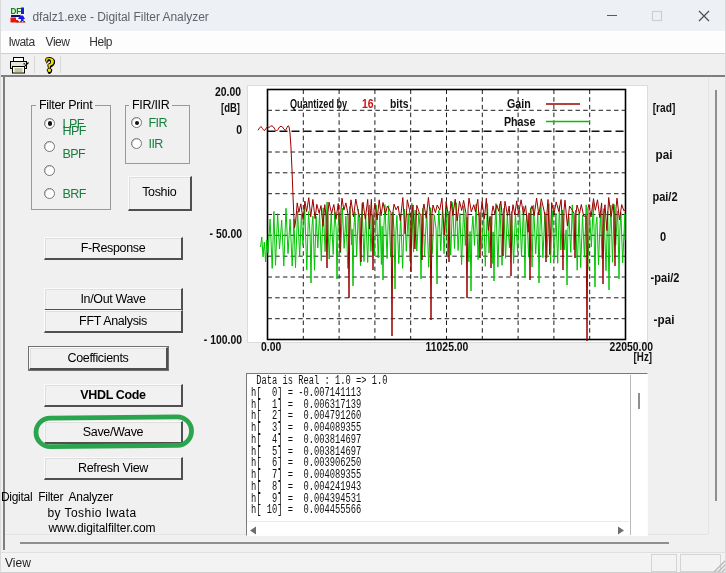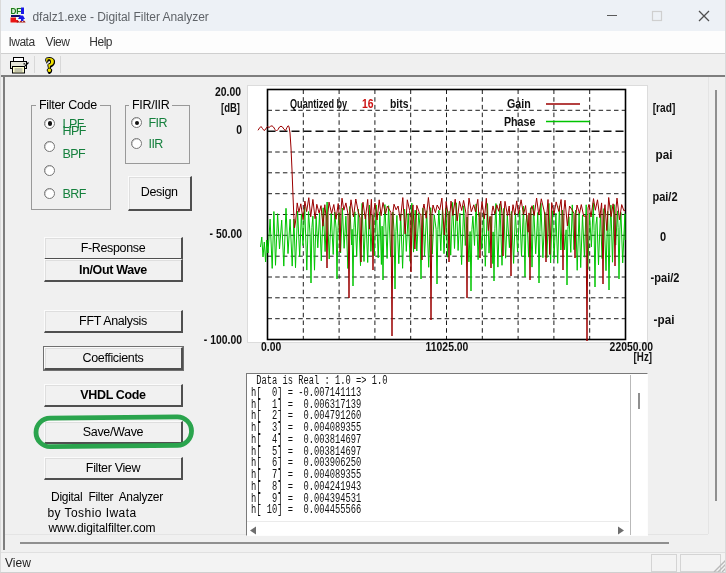--- a/index.html
+++ b/index.html
@@ -59,53 +59,53 @@
 <div style="position:absolute;left:40px;top:54px;width:18px;height:20px;font-family:'Liberation Serif',serif;font-size:20px;font-weight:bold;color:#f0e000;text-shadow:-1px 0 #000,1.2px 0 #000,0 -1px #000,0 1.6px #000,1px 1px #000;text-align:center">?</div>
 <div class="abs" style="left:32.5px;top:56px;width:1px;height:17px;background:#d8d8d8"></div>
 <div class="abs" style="left:58.5px;top:56px;width:1px;height:17px;background:#d8d8d8"></div>
 <div class="abs" style="left:0;top:75.3px;width:723.5px;height:1.6px;background:#7e7e7e"></div>
 
 <div class="abs" style="left:2px;top:76.8px;width:1.6px;height:473.7px;background:#7e7e7e"></div>
 <div class="abs" style="left:706.5px;top:76.9px;width:1px;height:457px;background:#e4e4e4"></div>
 <div class="abs" style="left:3.6px;top:534px;width:703px;height:1px;background:#e4e4e4"></div>
 
 <div class="gbox" style="left:30px;top:104.5px;width:79.5px;height:105px"></div>
-<div class="glab" style="left:35px;top:98px">Filter Code</div>
+<div class="glab" style="left:35px;top:98px">Filter Print</div>
 <div class="gbox" style="left:124px;top:104.5px;width:65px;height:59.5px"></div>
 <div class="glab" style="left:128px;top:98px">FIR/IIR</div>
 <span class="radio" style="left:43.0px;top:117.5px">
     <span class="rdot"></span>
   </span>
 <span class="radio" style="left:43.0px;top:141.3px"></span>
 <span class="radio" style="left:43.0px;top:164.9px"></span>
 <span class="radio" style="left:43.0px;top:187.8px"></span>
 <span class="radio" style="left:130.0px;top:117.0px">
     <span class="rdot"></span>
   </span>
 <span class="radio" style="left:130.0px;top:138.0px"></span>
 <div class="rlab" style="left:61.5px;top:116.5px">LPF</div>
 <div class="rlab" style="left:61.5px;top:124px">HPF</div>
 <div class="rlab" style="left:61.5px;top:147px">BPF</div>
 <div class="rlab" style="left:61.5px;top:186.8px">BRF</div>
 <div class="rlab" style="left:147.5px;top:116.0px">FIR</div>
 <div class="rlab" style="left:147.5px;top:137.0px">IIR</div>
-<div class="btn" style="left:127px;top:175.5px;width:63.5px;height:35.5px;line-height:31px">Design</div>
+<div class="btn" style="left:127px;top:175.5px;width:63.5px;height:35.5px;line-height:31px">Toshio</div>
 
 <div class="btn" style="left:43px;top:237px;width:139px;height:23px;">F-Response</div>
-<div class="btn" style="left:43px;top:259px;width:139px;height:23px;font-weight:bold;">In/Out Wave</div>
+<div class="btn" style="left:43px;top:288px;width:139px;height:23px;">In/Out Wave</div>
 <div class="btn" style="left:43px;top:310.4px;width:139px;height:23px;">FFT Analysis</div>
-<div class="btn" style="left:43px;top:347.1px;width:139px;height:23px;outline:1px solid #707070;outline-offset:0px;">Coefficients</div>
+<div class="btn" style="left:28px;top:347.1px;width:139px;height:23px;outline:1px solid #707070;outline-offset:0px;">Coefficients</div>
 <div class="btn" style="left:43px;top:383.8px;width:139px;height:23px;font-weight:bold;">VHDL Code</div>
 <div class="btn" style="left:43px;top:420.5px;width:139px;height:23px;">Save/Wave</div>
-<div class="btn" style="left:43px;top:457.2px;width:139px;height:23px;">Filter View</div>
+<div class="btn" style="left:43px;top:457.2px;width:139px;height:23px;">Refresh View</div>
 <svg width="170" height="44" viewBox="0 0 170 44" style="position:absolute;left:28px;top:409px">
 <rect x="7" y="8.5" width="155.5" height="28.5" rx="14.2" ry="14.2" fill="none" stroke="#2aa44d" stroke-width="4.8" transform="rotate(-0.6 84 22)"></rect>
 </svg>
 
-<div class="crd" style="left:0px;top:489.5px;width:212px;text-align:center">Digital  Filter  Analyzer</div>
+<div class="crd" style="left:0px;top:489.5px;width:212px;text-align:left">Digital  Filter  Analyzer</div>
 <div class="crd" style="left:-30px;top:505.7px;width:242px;text-align:center;letter-spacing:0.45px">by Toshio Iwata</div>
 <div class="crd" style="left:-8px;top:520.7px;width:218px;text-align:center;letter-spacing:-0.05px">www.digitalfilter.com</div>
 
 <div class="abs" style="left:246px;top:85px;width:400.5px;height:257.5px;background:#fff;border:1px solid #dcdcdc">
 <div style="position:absolute;left:-1px;top:-1px">
       <svg width="401" height="258" style="position:absolute;left:0;top:0">
 <line x1="20.5" y1="25.3" x2="378.5" y2="25.3" stroke="#1c1c1c" stroke-width="1" stroke-dasharray="4.5 3.2"></line>
         <line x1="20.5" y1="46.2" x2="378.5" y2="46.2" stroke="#111" stroke-width="1.4" stroke-dasharray="8 4"></line>
         <line x1="20.5" y1="67.0" x2="378.5" y2="67.0" stroke="#1c1c1c" stroke-width="1" stroke-dasharray="4.5 3.2"></line>
         <line x1="20.5" y1="87.8" x2="378.5" y2="87.8" stroke="#1c1c1c" stroke-width="1" stroke-dasharray="4.5 3.2"></line>

